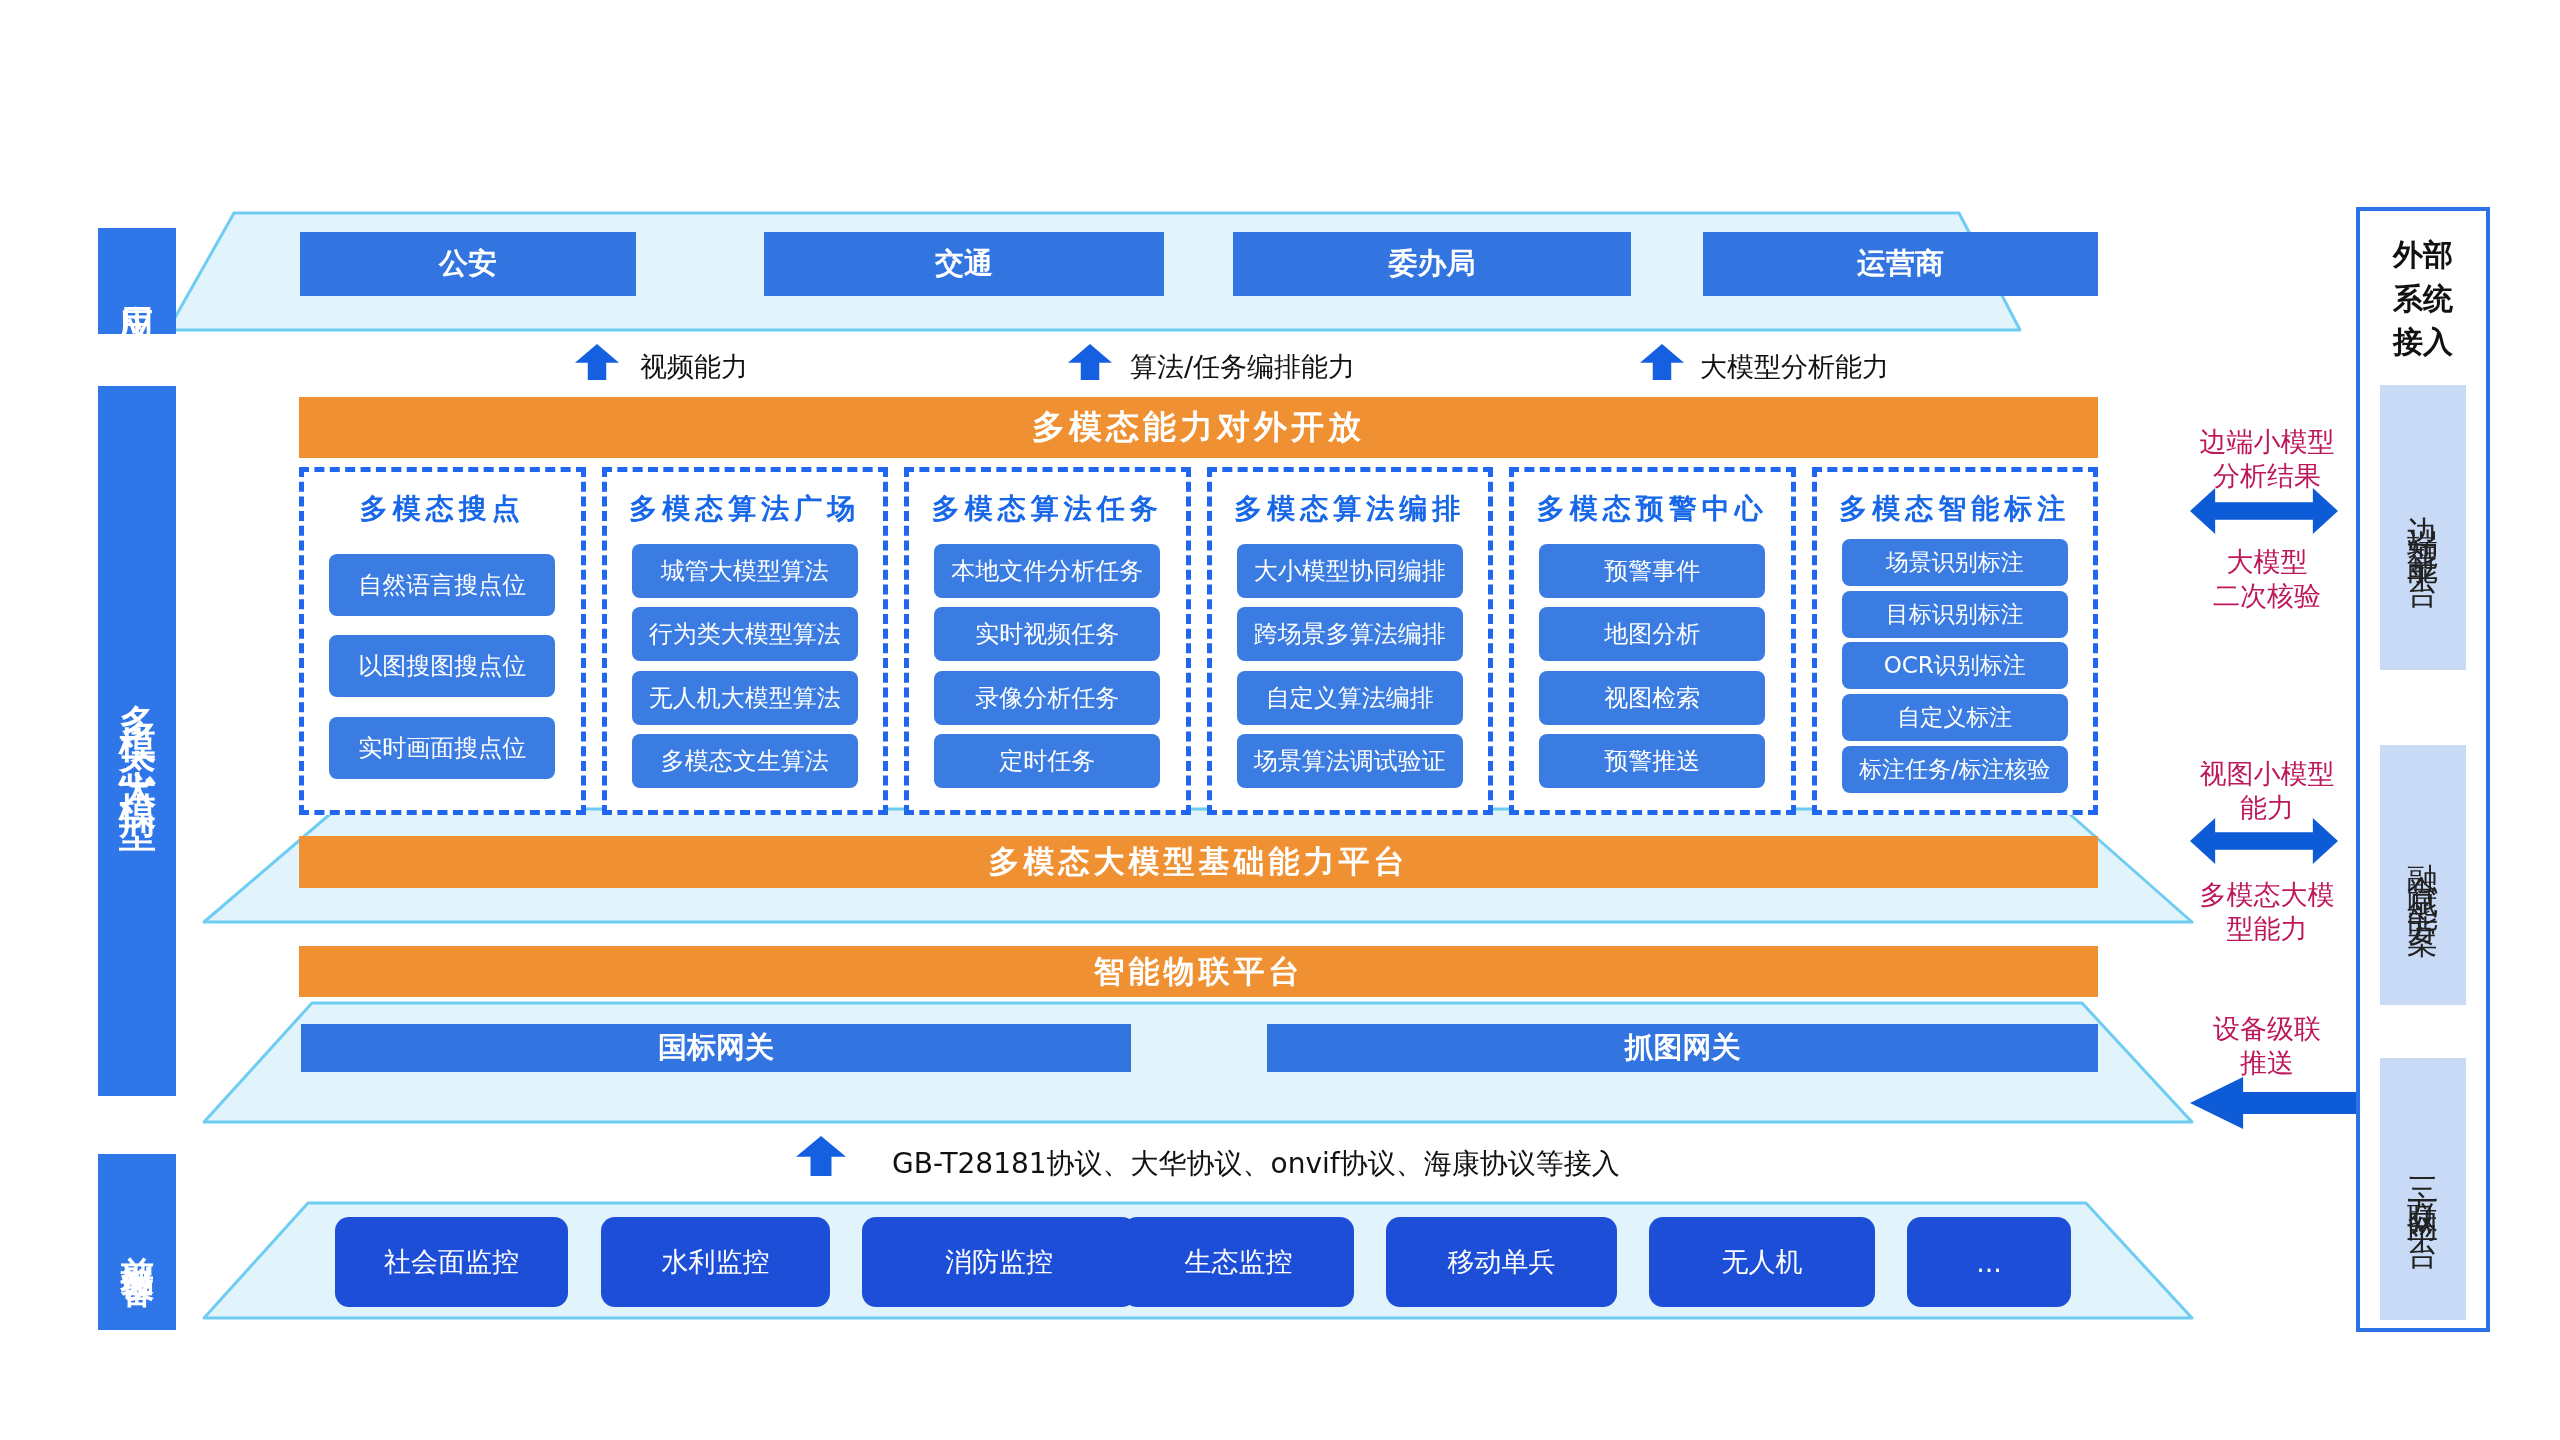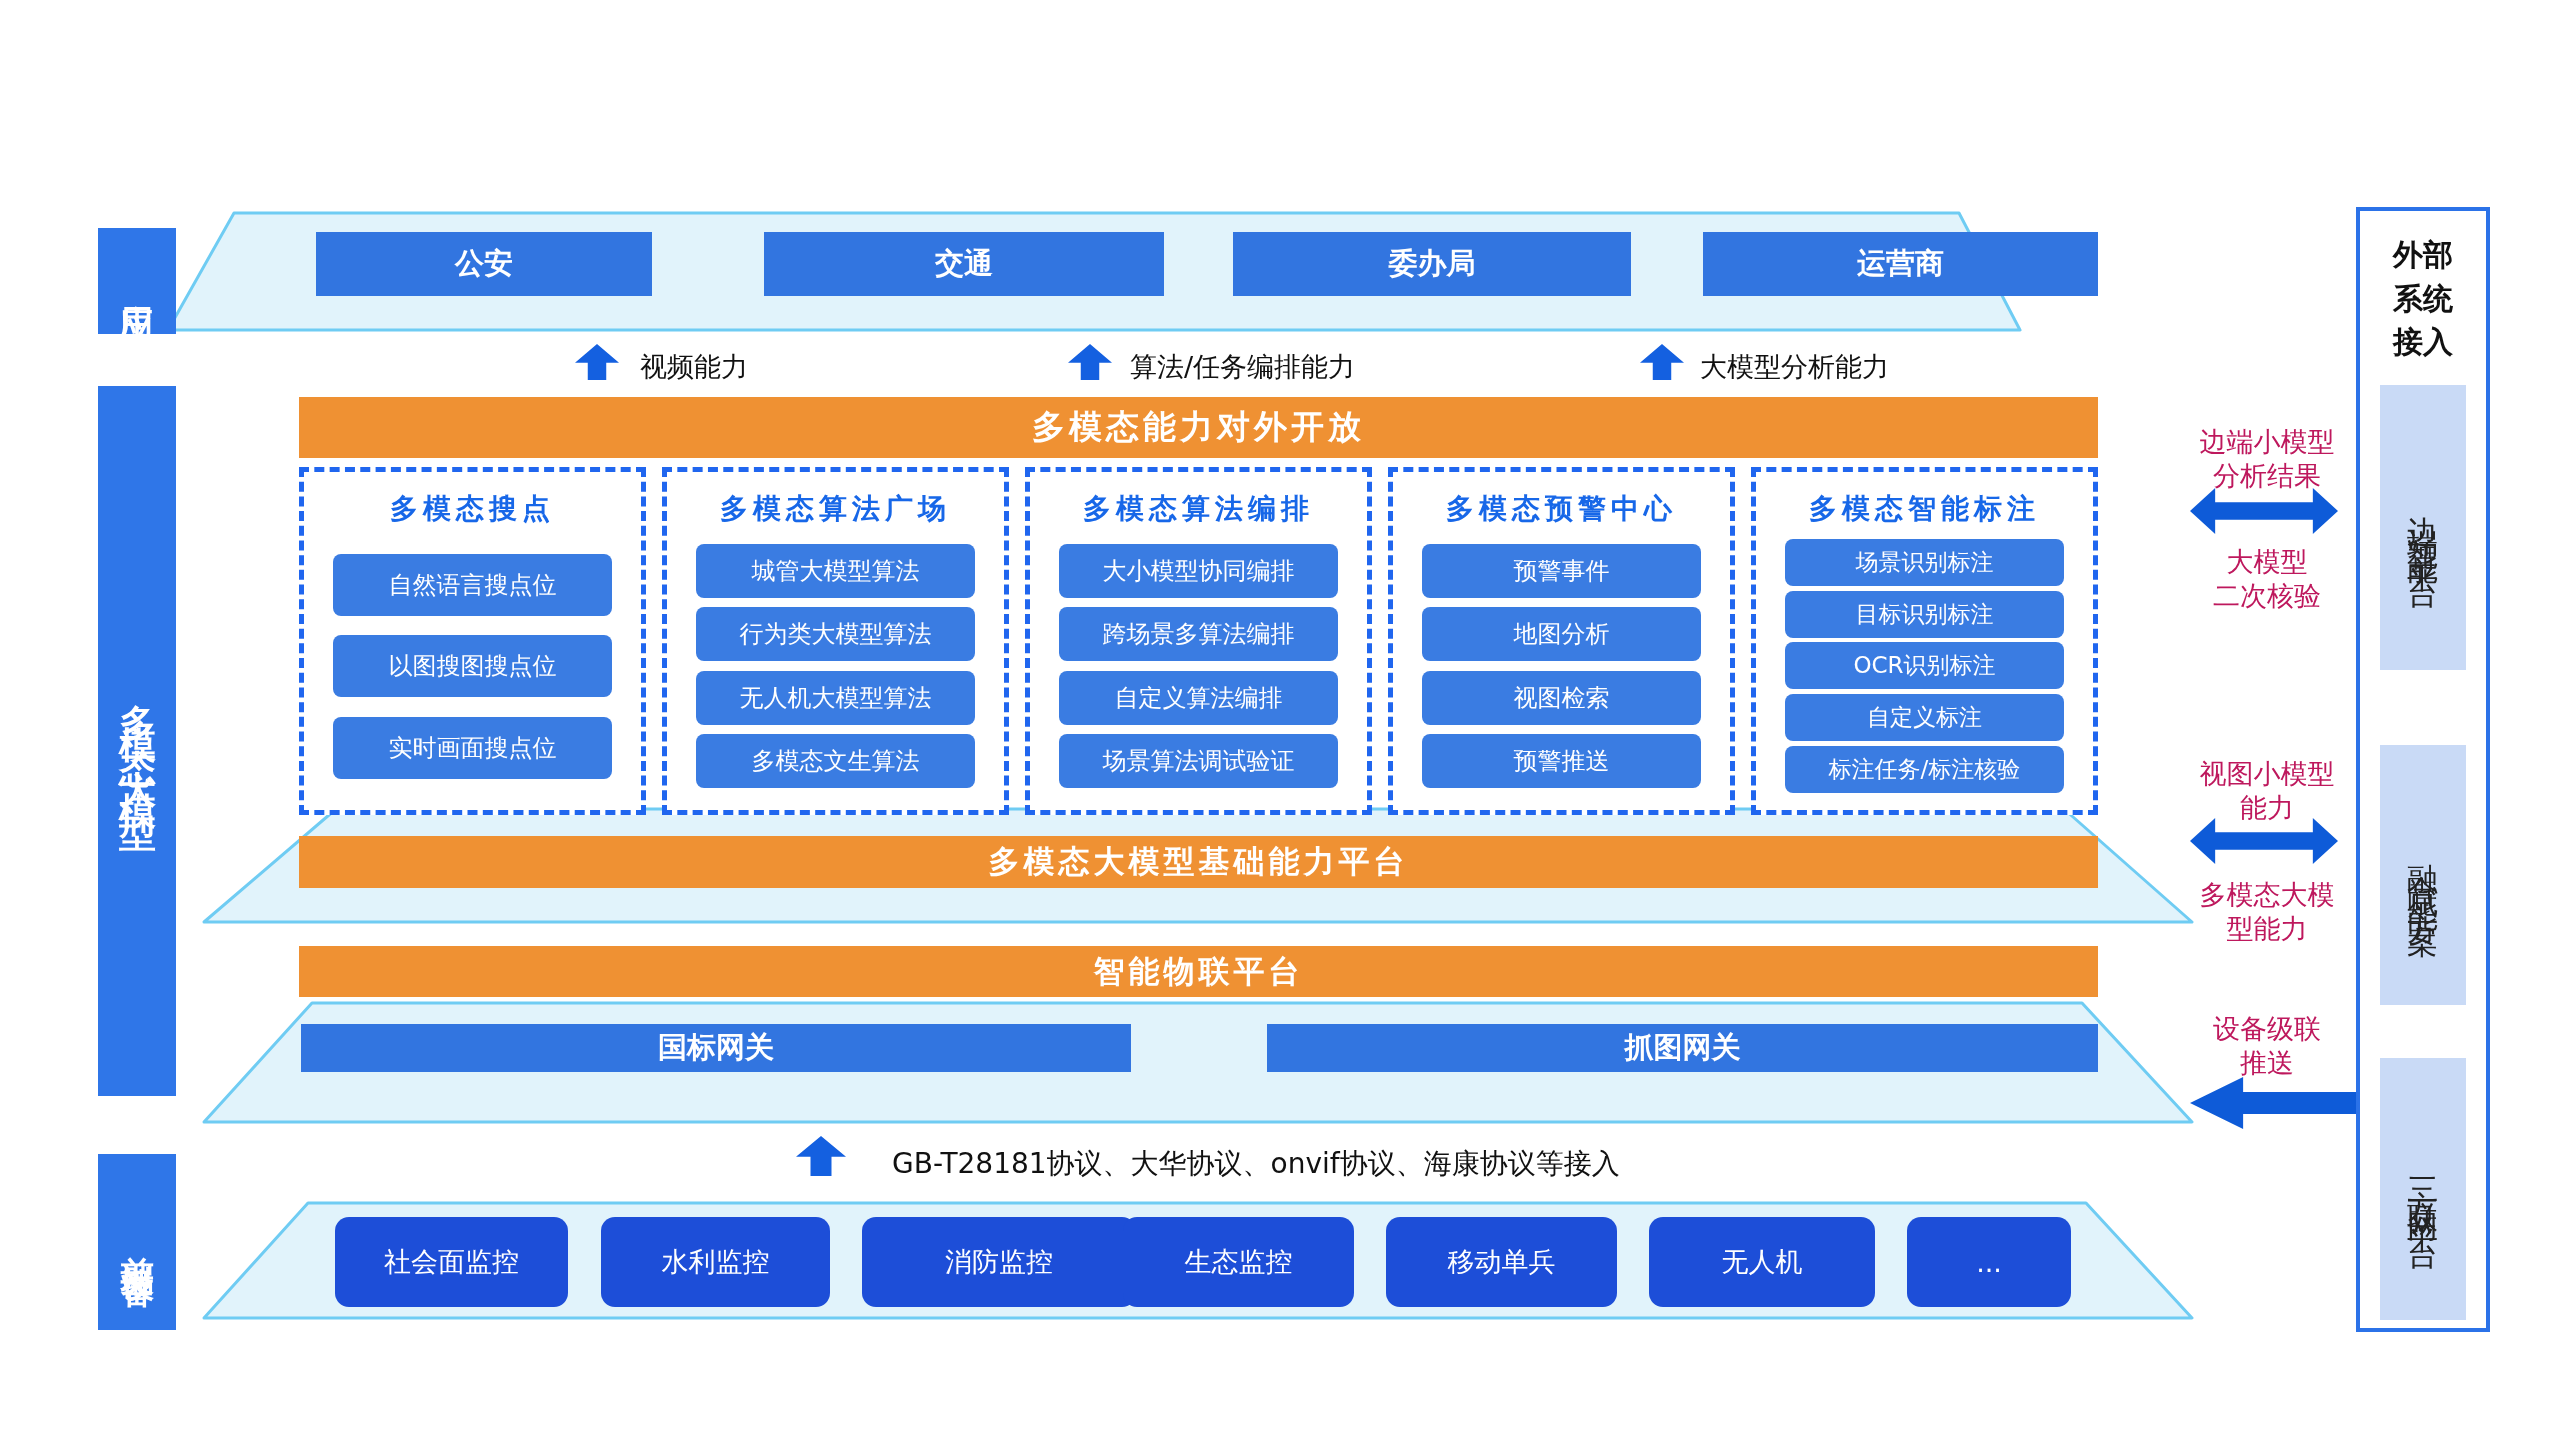--- a/index.html
+++ b/index.html
@@ -79,21 +79,21 @@
     <polygon points="116,3 1886,3 1996,122 8,122" fill="#e1f3fb" stroke="#6fccf3" stroke-width="3" stroke-linejoin="round"></polygon>
   </svg>
   <svg class="trap" style="left:196px;top:1200px" width="2002" height="122">
     <polygon points="112,3 1890,3 1996,118 8,118" fill="#e1f3fb" stroke="#6fccf3" stroke-width="3" stroke-linejoin="round"></polygon>
   </svg>
 
   <div class="rail" style="top:228px;height:106px;letter-spacing:4px;">应用</div>
   <div class="rail" style="top:386px;height:710px;font-size:37px;letter-spacing:22px;">多模态大模型</div>
   <div class="rail" style="top:1154px;height:176px;font-size:33px;letter-spacing:6px;">前端设备</div>
 
-  <div class="bigbox" style="left:300px;top:232px;width:336px;height:64px;margin-left:16px;">公安</div>
+  <div class="bigbox" style="left:300px;top:232px;width:336px;height:64px;">公安</div>
   <div class="bigbox" style="left:764px;top:232px;width:400px;height:64px;">交通</div>
   <div class="bigbox" style="left:1233px;top:232px;width:398px;height:64px;">委办局</div>
   <div class="bigbox" style="left:1703px;top:232px;width:395px;height:64px;">运营商</div>
 
   <div class="uparrow" style="left:575px;top:344px;width:44px;height:36px;"></div>
   <div class="cap-label" style="left:640px;top:349px;">视频能力</div>
   <div class="uparrow" style="left:1068px;top:344px;width:44px;height:36px;"></div>
   <div class="cap-label" style="left:1130px;top:349px;">算法/任务编排能力</div>
   <div class="uparrow" style="left:1640px;top:344px;width:44px;height:36px;"></div>
   <div class="cap-label" style="left:1700px;top:349px;">大模型分析能力</div>
@@ -109,20 +109,29 @@
         <div class="chip">实时画面搜点位</div>
       </div>
     </div>
     <div class="col">
       <div class="col-title">多模态算法广场</div>
       <div class="col-list n4">
         <div class="chip">城管大模型算法</div>
         <div class="chip">行为类大模型算法</div>
         <div class="chip">无人机大模型算法</div>
         <div class="chip">多模态文生算法</div>
+      </div>
+    </div>
+    <div class="col">
+      <div class="col-title">多模态算法任务</div>
+      <div class="col-list n4">
+        <div class="chip">本地文件分析任务</div>
+        <div class="chip">实时视频任务</div>
+        <div class="chip">录像分析任务</div>
+        <div class="chip">定时任务</div>
       </div>
     </div>
     <div class="col">
       <div class="col-title">多模态算法编排</div>
       <div class="col-list n4">
         <div class="chip">大小模型协同编排</div>
         <div class="chip">跨场景多算法编排</div>
         <div class="chip">自定义算法编排</div>
         <div class="chip">场景算法调试验证</div>
       </div>

